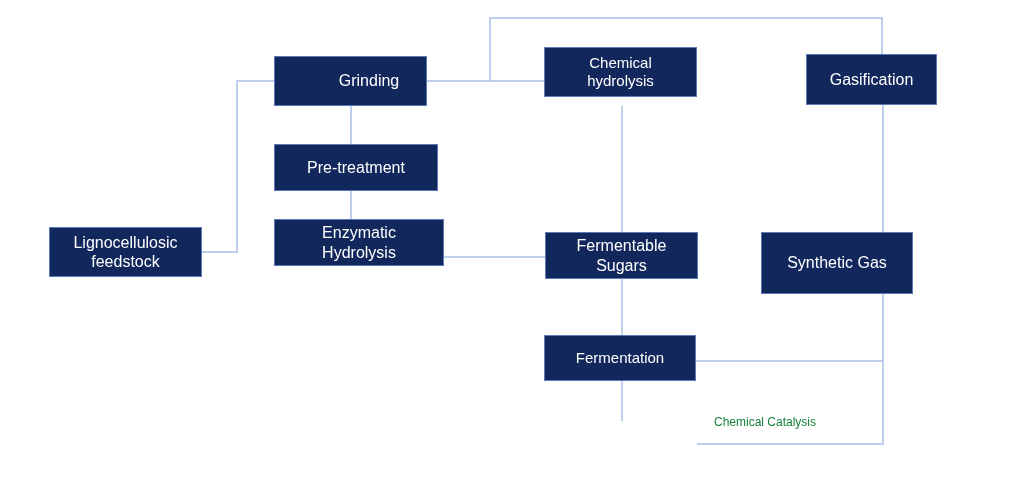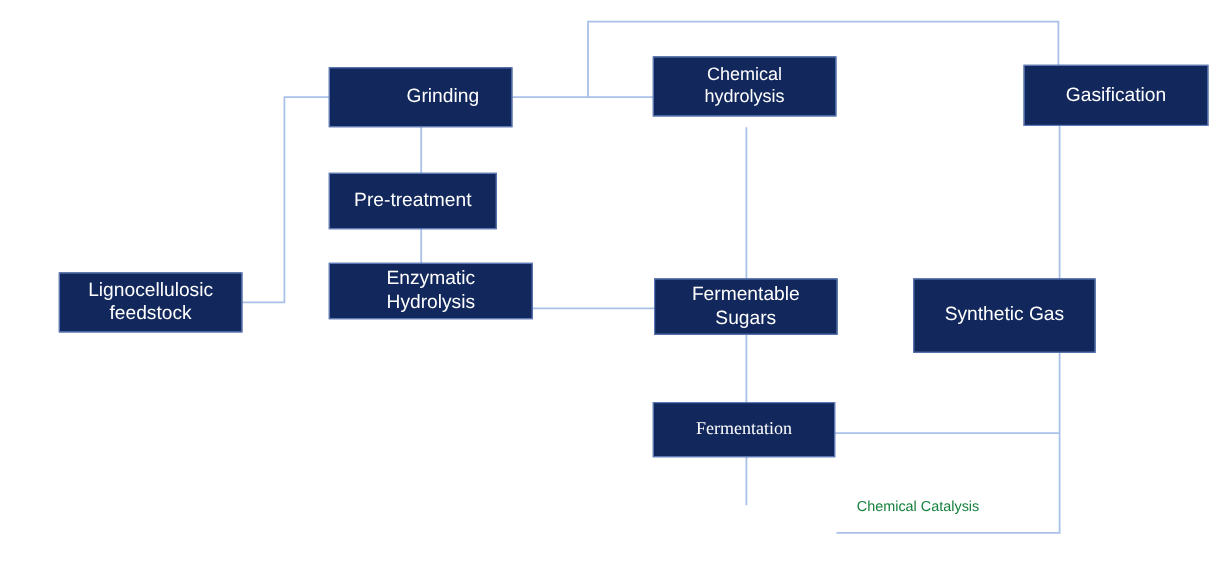--- a/index.html
+++ b/index.html
@@ -63,33 +63,33 @@
       <polyline points="883,105 883,232" fill="none" stroke="#a9c1e8" stroke-width="1.5"></polyline>
       <polyline points="696,361 883,361" fill="none" stroke="#a9c1e8" stroke-width="1.5"></polyline>
       <polyline points="883,282 883,444 697,444" fill="none" stroke="#a9c1e8" stroke-width="1.5"></polyline>
     </svg>
 
   <div class="node" style="left:49px; top:227px; width:153px; height:50px;">Lignocellulosic
 feedstock</div>
 
   <div class="node" style="left:274px; top:56px; width:153px; height:50px;padding-left:37px;">Grinding</div>
 
-  <div class="node" style="left:274px; top:144px; width:140px; height:47px;">Pre-treatment</div>
+  <div class="node" style="left:274px; top:144px; width:164px; height:47px;">Pre-treatment</div>
 
   <div class="node" style="left:274px; top:219px; width:170px; height:47px;">Enzymatic
 Hydrolysis</div>
 
   <div class="node fs15" style="left:544px; top:47px; width:153px; height:50px;">Chemical
 hydrolysis</div>
 
-  <div class="node" style="left:853px; top:54px; width:154px; height:51px;">Gasification</div>
+  <div class="node" style="left:806px; top:54px; width:131px; height:51px;">Gasification</div>
 
   <div class="node fs14" style="left:545px; top:232px; width:153px; height:47px;">Fermentable
 Sugars</div>
 
   <div class="node" style="left:761px; top:232px; width:152px; height:62px;">Synthetic Gas</div>
 
-  <div class="node fs15" style="left:544px; top:335px; width:152px; height:46px;font-family:Liberation Serif, serif;">Fermentation</div>
+  <div class="node fs15" style="left:544px; top:335px; width:152px; height:46px;">Fermentation</div>
 
 
   <div class="edge-label" style="left:714px; top:415px;">Chemical Catalysis</div>
 
 </div>
 
 </body></html>

